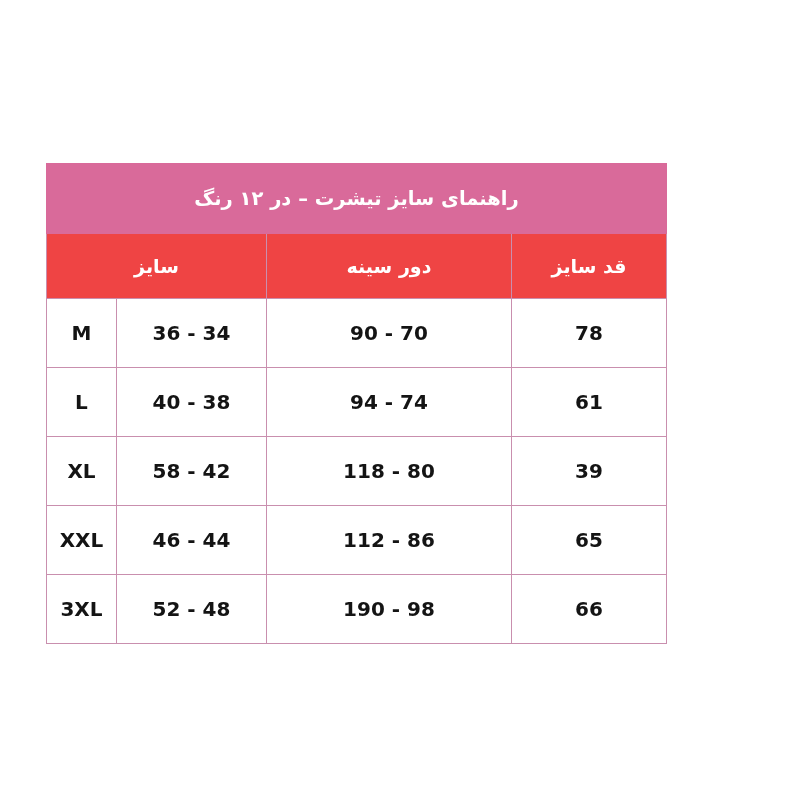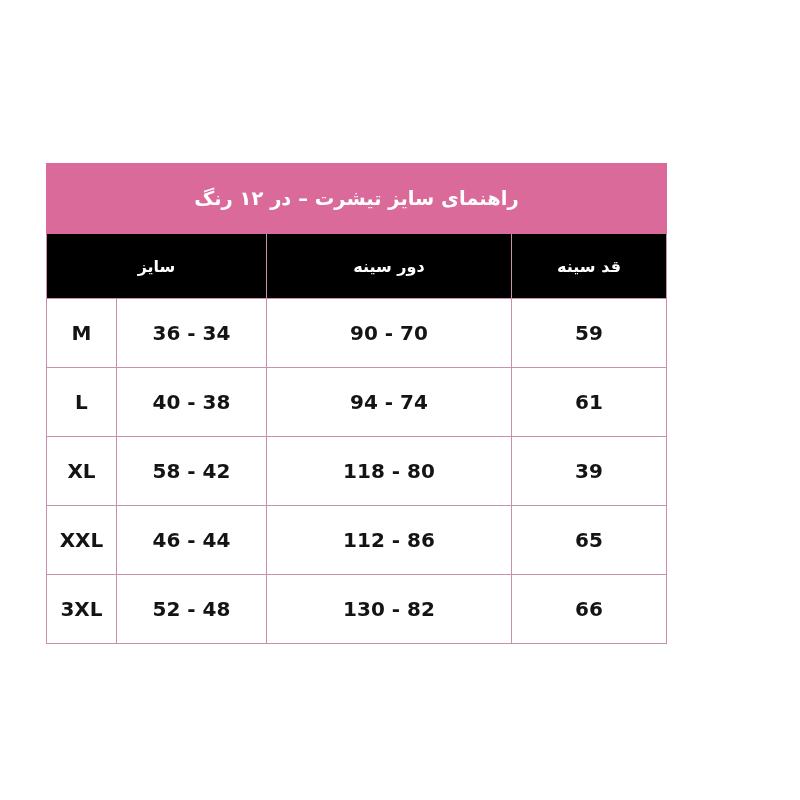--- a/index.html
+++ b/index.html
@@ -41,23 +41,23 @@
   }
   tr.title-row td {
     background: #d96a9a;
     color: #ffffff;
     font-size: 19.5px;
     height: 67px;
     letter-spacing: 0px;
     border: 1px solid #d96a9a;
   }
   tr.header-row td {
-    background: #000000;
+    background: #ef4444;
     color: #ffffff;
-    font-size: 16px;
+    font-size: 19px;
     height: 62px;
     border: 1px solid #c98fae;
   }
   tr.data-row td {
     background: #ffffff;
     font-size: 20px;
     height: 66px;
     color: #141414;
   }
   
@@ -76,27 +76,27 @@
         <col class="c-length">
         <col class="c-chest">
         <col class="c-range">
         <col class="c-label">
       </colgroup>
       <tbody>
         <tr class="title-row">
           <td colspan="4">راهنمای سایز تیشرت  –  در ۱۲ رنگ</td>
         </tr>
         <tr class="header-row">
-          <td>قد سینه</td>
+          <td>قد سایز</td>
           <td>دور سینه</td>
           <td colspan="2">سایز</td>
         </tr>
 
         <tr class="data-row">
-          <td>59</td>
+          <td>78</td>
           <td>70 - 90</td>
           <td>34 - 36</td>
           <td>M</td>
         </tr>
         <tr class="data-row">
           <td>61</td>
           <td>74 - 94</td>
           <td>38 - 40</td>
           <td>L</td>
         </tr>
@@ -107,20 +107,20 @@
           <td>XL</td>
         </tr>
         <tr class="data-row">
           <td>65</td>
           <td>86 - 112</td>
           <td>44 - 46</td>
           <td>XXL</td>
         </tr>
         <tr class="data-row">
           <td>66</td>
-          <td>82 - 130</td>
+          <td>98 - 190</td>
           <td>48 - 52</td>
           <td>3XL</td>
         </tr>
       </tbody>
     </table>
   </div>
 </div>
 
 </body></html>

